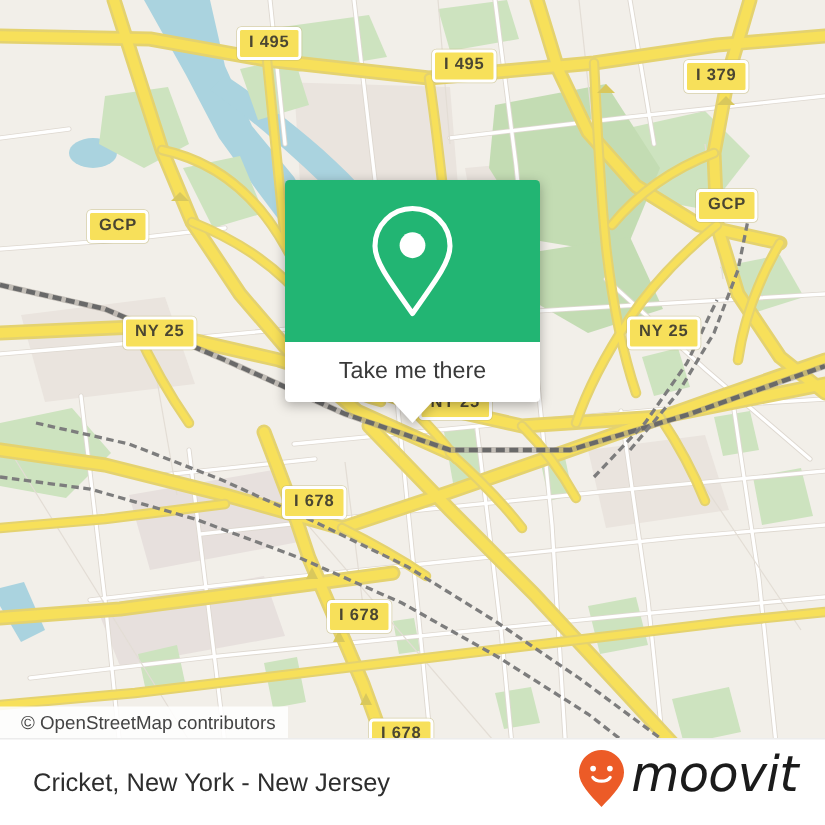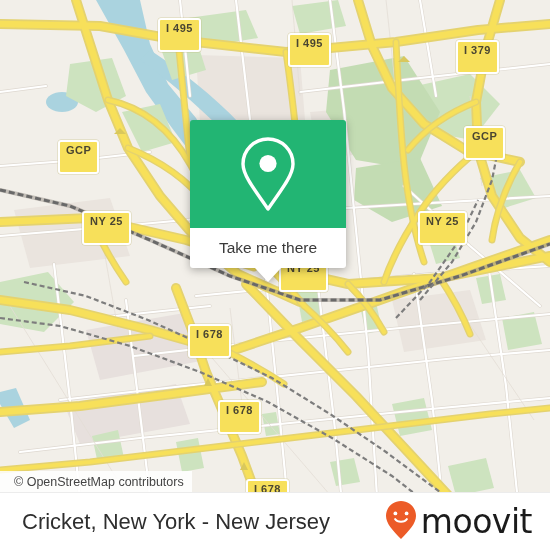--- a/index.html
+++ b/index.html
@@ -32,21 +32,21 @@
   .shield {
     position: absolute;
     background: #f7e05a;
     border: 2px solid #ffffff;
     border-radius: 3px;
     color: #4a4632;
     font-size: 11px;
     font-weight: bold;
     letter-spacing: 0.5px;
     line-height: 1;
-    padding: 3px 6px 16px 6px;
+    padding: 3px 6px 4px 6px;
     white-space: nowrap;
     font-family: "Liberation Sans", sans-serif;
     box-shadow: 0 0 0 0.5px rgba(190,180,110,0.5);
   }
 
   
   #attribution {
     position: absolute;
     left: 0;
     bottom: 57px;
@@ -56,21 +56,21 @@
     padding: 4px 8px 4px 14px;
     font-family: Liberation Sans, sans-serif;
     white-space: nowrap;
   }
 
   
   #callout {
     position: absolute;
     left: 190px;
     top: 120px;
-    width: 156px;
+    width: 170px;
     filter: drop-shadow(0 2px 4px rgba(0,0,0,0.30));
   }
   #callout-green {
     height: 108px;
     background: #22b573;
     border-radius: 3px 3px 0 0;
     display: flex;
     align-items: center;
     justify-content: center;
   }
@@ -104,28 +104,28 @@
     width: 550px; height: 58px;
     background: #ffffff;
     display: flex;
     align-items: center;
     justify-content: space-between;
     padding: 0 18px 0 22px;
     border-top: 1px solid #ececec;
   }
   #place-title {
     color: #2e2e2e;
-    font-size: 22px;
+    font-size: 17px;
     font-family: "Liberation Sans", sans-serif;
     white-space: nowrap;
   }
   #moovit-logo {
     display: flex;
-    align-items: center;
     gap: 2px;
+    font-style: italic;
   }
   #moovit-wordmark {
     color: #1b1b1b;
     font-size: 33px;
     font-weight: normal;
     letter-spacing: -0.5px;
     font-family: "DejaVu Sans", sans-serif;
     line-height: 1;
     margin-left: 1px;
   }

